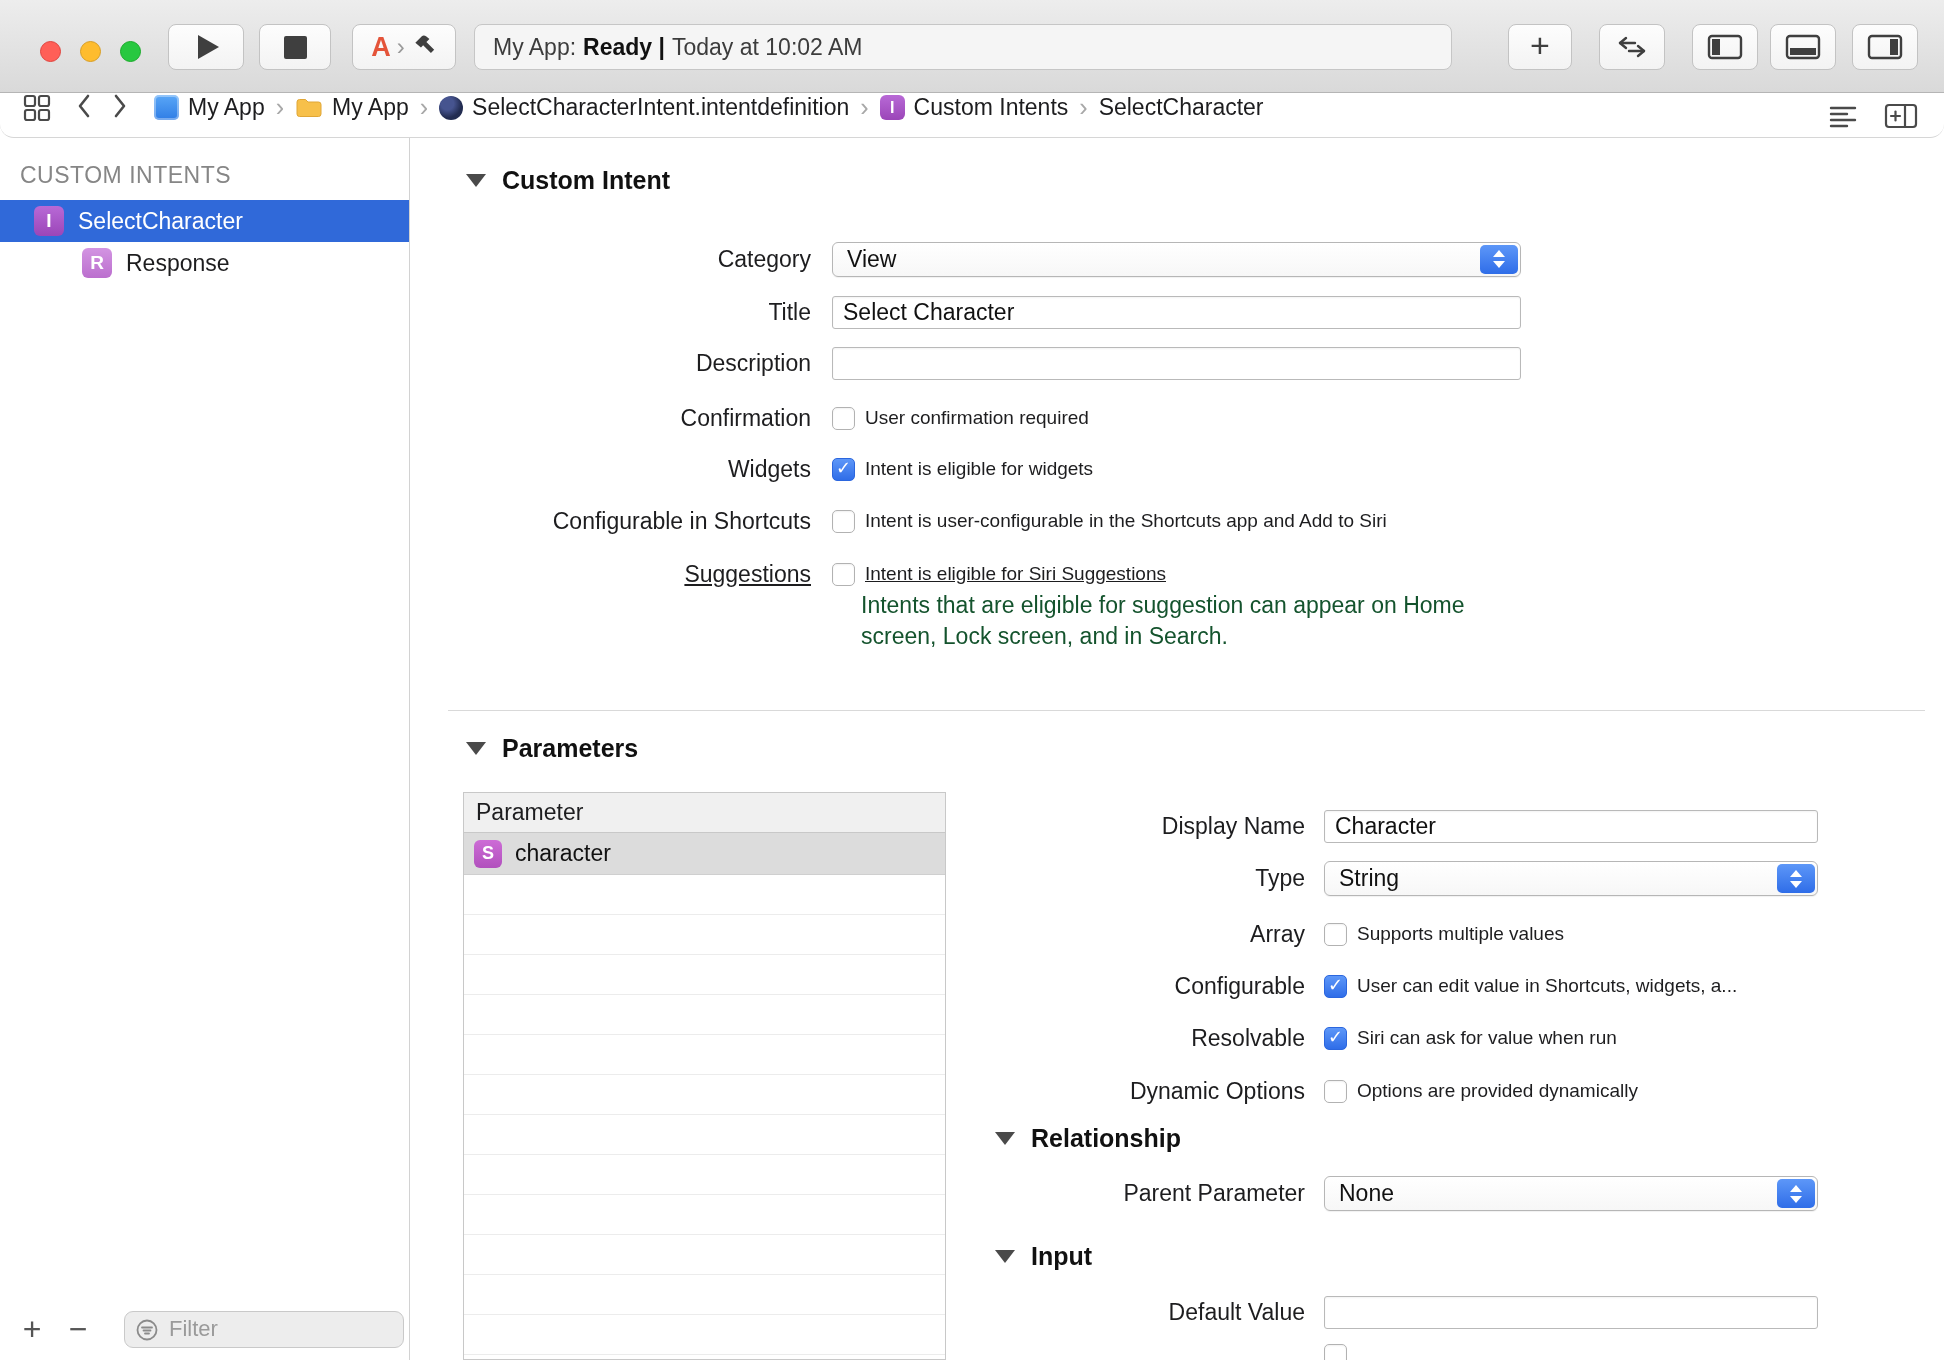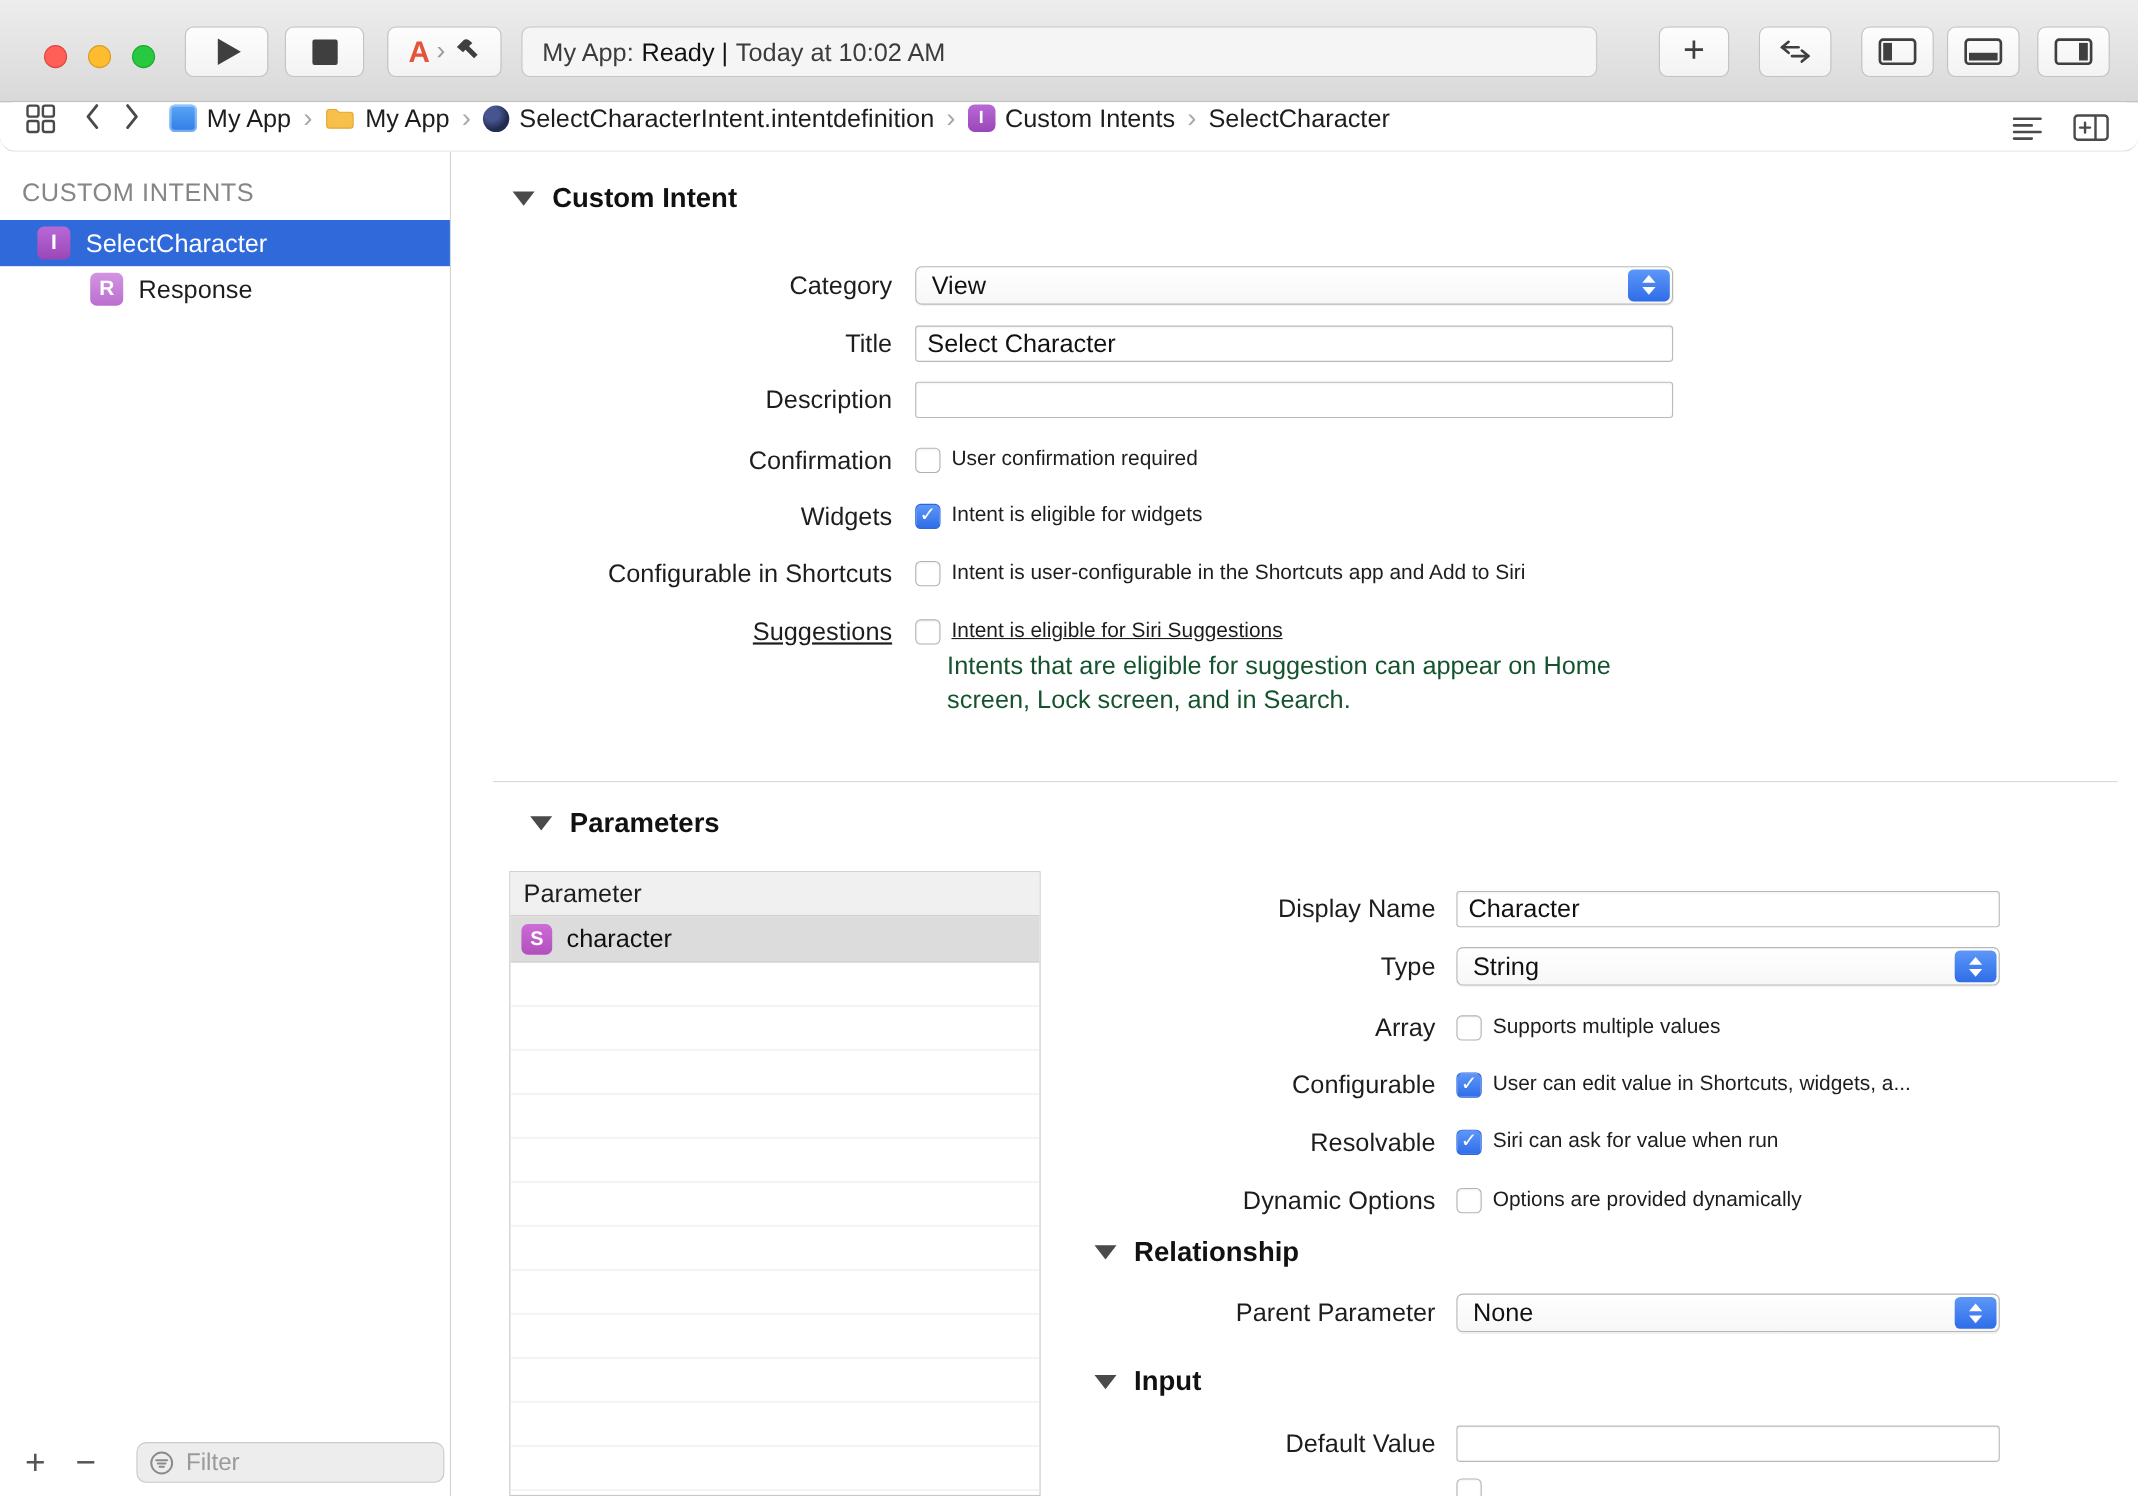--- a/index.html
+++ b/index.html
@@ -16,21 +16,21 @@
   .tbtn { position:absolute; top:24px; height:46px; background:linear-gradient(180deg,#fdfdfd,#f3f3f3); border:1px solid #c3c3c3; border-radius:8px; display:flex; align-items:center; justify-content:center; cursor:default; }
   .btn-play { left:168px; width:76px; }
   .play-tri { width:0; height:0; border-left:21px solid #3f3f3f; border-top:12px solid transparent; border-bottom:12px solid transparent; margin-left:4px; }
   .btn-stop { left:259px; width:72px; }
   .stop-sq { width:23px; height:23px; background:#3f3f3f; border-radius:2px; }
   .btn-scheme { left:352px; width:104px; gap:6px; }
   .appglyph { font-size:27px; font-weight:700; color:#e4543a; line-height:1; }
   .scheme-sep { font-size:24px; color:#9a9a9a; font-weight:400; }
   .statusbox { position:absolute; left:474px; top:24px; width:978px; height:46px; background:#f5f5f5; border:1px solid #c6c6c6; border-radius:8px; display:flex; align-items:center; padding-left:18px; font-size:23px; color:#3c3c3c; }
   .statusbox .st { margin-right:7px; white-space:pre; }
-  .statusbox .bold { font-weight:400; color:#111; }
+  .statusbox .bold { font-weight:700; color:#111; }
   .btn-plus { left:1508px; width:64px; font-size:34px; color:#3f3f3f; font-weight:400; padding-bottom:4px; }
   .btn-arrows { left:1599px; width:66px; }
   .btn-p1 { left:1692px; width:66px; }
   .btn-p2 { left:1770px; width:66px; }
   .btn-p3 { left:1852px; width:66px; }
 
   
   .jumpbar { position:relative; height:45px; background:#ffffff; border-bottom:1px solid #d6d6d6; display:flex; align-items:flex-start; padding-left:22px; font-size:23px;border-radius:14px; }
   .jb-icon { display:flex; align-items:center; justify-content:center; flex:none; }
   .jb-back { margin-left:24px; } .jb-fwd { margin-left:20px; }
@@ -321,21 +321,21 @@
       <div class="row l" style="top:424px; height:24px;text-decoration:underline;">
         <span class="flabel">Suggestions</span>
         <span class="cb ctl-l"></span>
         <span class="cbl">Intent is eligible for Siri Suggestions</span>
       </div>
 
       <div class="help">Intents that are eligible for suggestion can appear on Home screen, Lock screen, and in Search.</div>
 
       <div class="hr"></div>
 
-      <div class="sec-head" style="left:72px; top:596px;">
+      <div class="sec-head" style="left:56px; top:596px;">
         <span class="disc"></span>
         <span class="sec-title">Parameters</span>
       </div>
 
       <div class="ptable">
         <div class="pt-header">Parameter</div>
         <div class="pt-row">
           <span class="badge s sz28">S</span>
           <span class="pt-name">character</span>
         </div>

